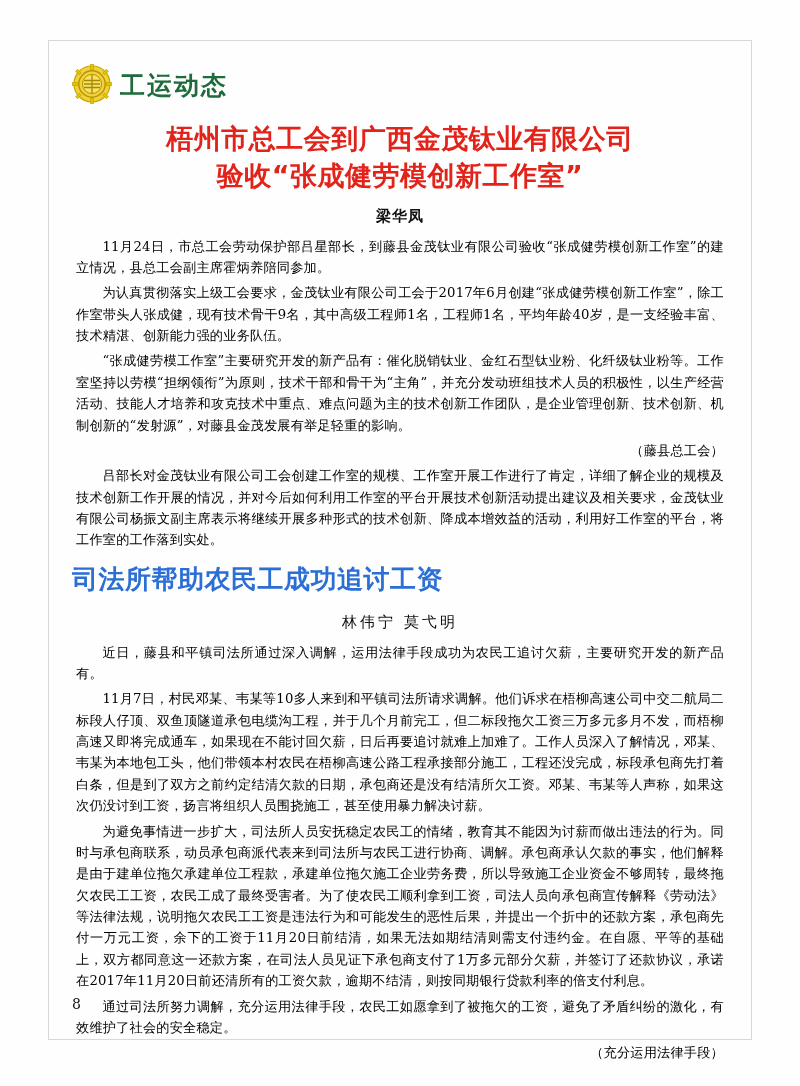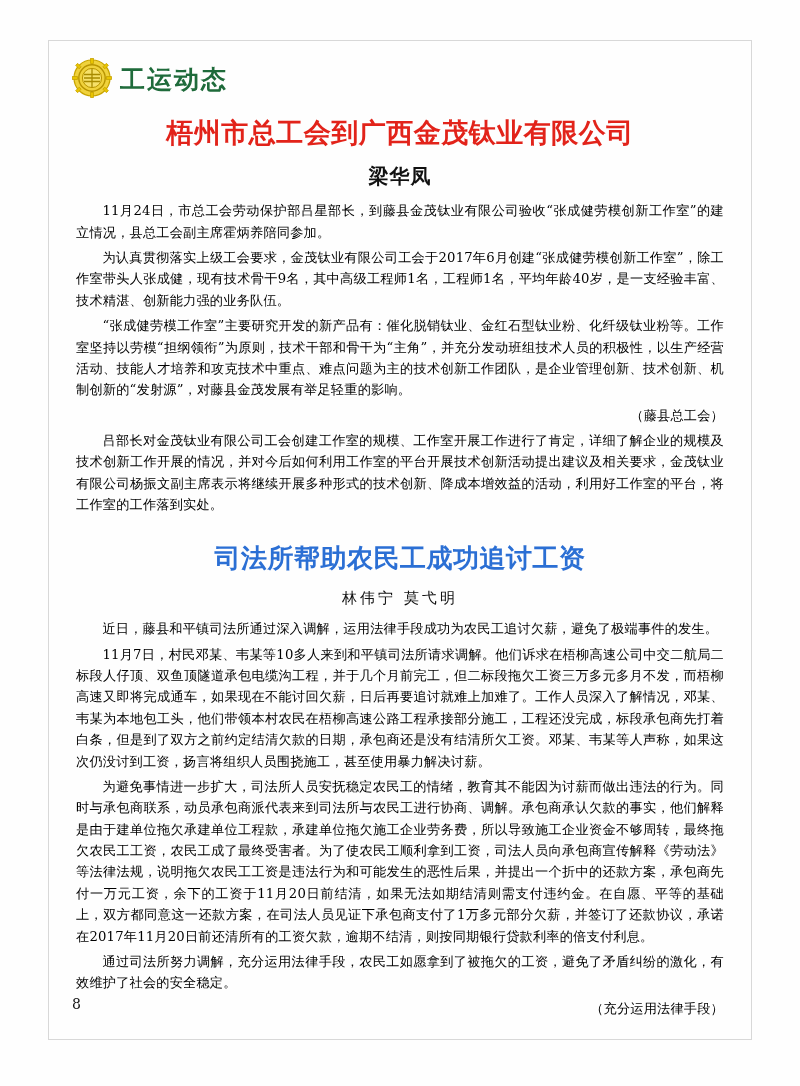--- a/index.html
+++ b/index.html
@@ -26,21 +26,21 @@
     left: 48px;
     top: 40px;
     width: 704px;
     height: 1000px;
     border: 1px solid #d8d8d8;
     box-sizing: border-box;
   }
   .content {
     position: absolute;
     left: 72px;
-    top: 56px;
+    top: 62px;
     width: 656px;
     box-sizing: border-box;
   }
 
   
   .banner {
     display: flex;
     align-items: center;
     gap: 8px;
     height: 44px;
@@ -71,21 +71,21 @@
     font-weight: bold;
     font-size: 27px;
     line-height: 1.38;
     margin: 14px 0 7px 0;
     letter-spacing: 0.5px;
   }
   .byline {
     text-align: center;
     font-family: "DejaVu Sans", "Liberation Sans", sans-serif;
     font-weight: bold;
-    font-size: 20px;
+    font-size: 15px;
     color: #111;
     margin: 12px 0 10px 0;
     letter-spacing: 1px;
   }
 
   
   p.body {
     font-family: "DejaVu Serif", "Liberation Serif", serif;
     font-size: 13.2px;
     line-height: 1.62;
@@ -95,27 +95,27 @@
     text-indent: 2em;
     letter-spacing: 0.2px;
   }
   p.body.right {
     text-align: right;
     text-indent: 0;
   }
 
   
   .headline-2 {
-    text-align: center;
+    text-align: left;
     color: #2b6fd4;
-    font-family: Liberation Serif, serif;
+    font-family: Liberation Mono, monospace;
     font-weight: bold;
     font-size: 26px;
     line-height: 1.3;
-    margin: 26px 0 0 0;
+    margin: 14px 0 0 0;
     letter-spacing: 0.5px;
   }
   .byline-2 {
     text-align: center;
     font-family: "DejaVu Sans", "Liberation Sans", sans-serif;
     font-weight: normal;
     font-size: 15px;
     color: #111;
     margin: 14px 0 10px 0;
     letter-spacing: 3px;
@@ -161,35 +161,36 @@
             <path d="M20 11 V29" stroke="#a88a00" stroke-width="1.3" fill="none"></path>
           </g>
         </svg>
       </span>
       <span class="banner-title">工运动态</span>
     </div>
 
     <div>
       <div class="headline-1">
         <div>梧州市总工会到广西金茂钛业有限公司</div>
+        <div>验收“张成健劳模创新工作室”</div>
       </div>
       <div class="byline">梁华凤</div>
 
       <p class="body">11月24日，市总工会劳动保护部吕星部长，到藤县金茂钛业有限公司验收“张成健劳模创新工作室”的建立情况，县总工会副主席霍炳养陪同参加。</p>
       <p class="body">为认真贯彻落实上级工会要求，金茂钛业有限公司工会于2017年6月创建“张成健劳模创新工作室”，除工作室带头人张成健，现有技术骨干9名，其中高级工程师1名，工程师1名，平均年龄40岁，是一支经验丰富、技术精湛、创新能力强的业务队伍。</p>
       <p class="body">“张成健劳模工作室”主要研究开发的新产品有：催化脱销钛业、金红石型钛业粉、化纤级钛业粉等。工作室坚持以劳模“担纲领衔”为原则，技术干部和骨干为“主角”，并充分发动班组技术人员的积极性，以生产经营活动、技能人才培养和攻克技术中重点、难点问题为主的技术创新工作团队，是企业管理创新、技术创新、机制创新的“发射源”，对藤县金茂发展有举足轻重的影响。</p>
       <p class="body right">（藤县总工会）</p>
       <p class="body">吕部长对金茂钛业有限公司工会创建工作室的规模、工作室开展工作进行了肯定，详细了解企业的规模及技术创新工作开展的情况，并对今后如何利用工作室的平台开展技术创新活动提出建议及相关要求，金茂钛业有限公司杨振文副主席表示将继续开展多种形式的技术创新、降成本增效益的活动，利用好工作室的平台，将工作室的工作落到实处。</p>
     </div>
 
     <div>
       <div class="headline-2">司法所帮助农民工成功追讨工资</div>
       <div class="byline-2">林伟宁  莫弋明</div>
 
-      <p class="body">近日，藤县和平镇司法所通过深入调解，运用法律手段成功为农民工追讨欠薪，避免了极端事件的发生。</p>
+      <p class="body">近日，藤县和平镇司法所通过深入调解，运用法律手段成功为农民工追讨欠薪，主要研究开发的新产品有。</p>
       <p class="body">11月7日，村民邓某、韦某等10多人来到和平镇司法所请求调解。他们诉求在梧柳高速公司中交二航局二标段人仔顶、双鱼顶隧道承包电缆沟工程，并于几个月前完工，但二标段拖欠工资三万多元多月不发，而梧柳高速又即将完成通车，如果现在不能讨回欠薪，日后再要追讨就难上加难了。工作人员深入了解情况，邓某、韦某为本地包工头，他们带领本村农民在梧柳高速公路工程承接部分施工，工程还没完成，标段承包商先打着白条，但是到了双方之前约定结清欠款的日期，承包商还是没有结清所欠工资。邓某、韦某等人声称，如果这次仍没讨到工资，扬言将组织人员围挠施工，甚至使用暴力解决讨薪。</p>
       <p class="body">为避免事情进一步扩大，司法所人员安抚稳定农民工的情绪，教育其不能因为讨薪而做出违法的行为。同时与承包商联系，动员承包商派代表来到司法所与农民工进行协商、调解。承包商承认欠款的事实，他们解释是由于建单位拖欠承建单位工程款，承建单位拖欠施工企业劳务费，所以导致施工企业资金不够周转，最终拖欠农民工工资，农民工成了最终受害者。为了使农民工顺利拿到工资，司法人员向承包商宣传解释《劳动法》等法律法规，说明拖欠农民工工资是违法行为和可能发生的恶性后果，并提出一个折中的还款方案，承包商先付一万元工资，余下的工资于11月20日前结清，如果无法如期结清则需支付违约金。在自愿、平等的基础上，双方都同意这一还款方案，在司法人员见证下承包商支付了1万多元部分欠薪，并签订了还款协议，承诺在2017年11月20日前还清所有的工资欠款，逾期不结清，则按同期银行贷款利率的倍支付利息。</p>
       <p class="body">通过司法所努力调解，充分运用法律手段，农民工如愿拿到了被拖欠的工资，避免了矛盾纠纷的激化，有效维护了社会的安全稳定。</p>
       <p class="body right">（充分运用法律手段）</p>
     </div>
 
   </div>
 
   <div class="page-number">8</div>
 

